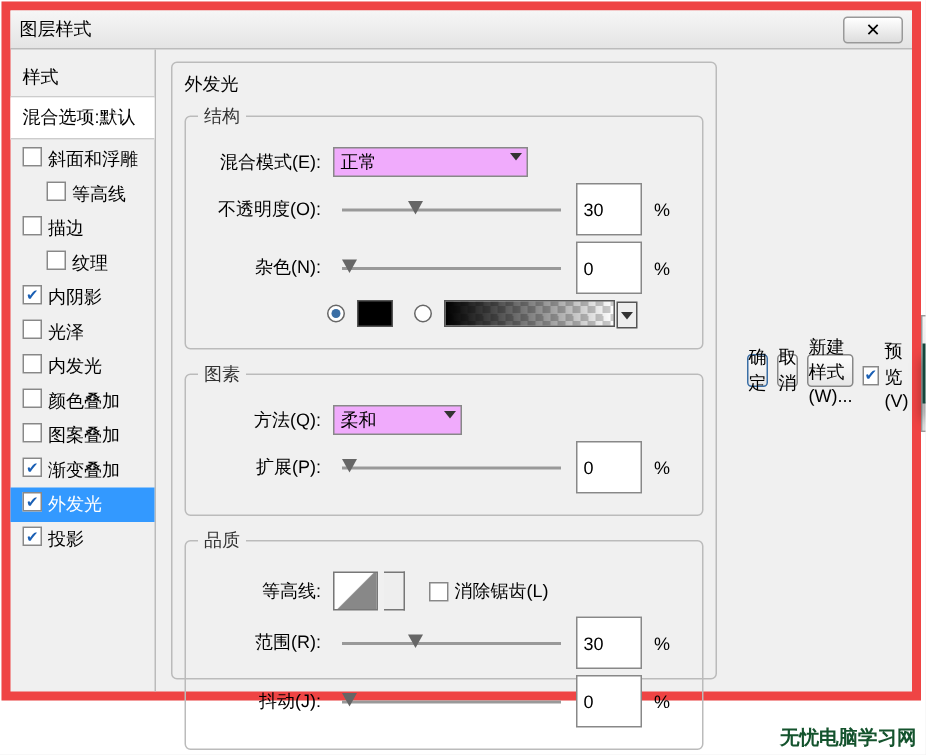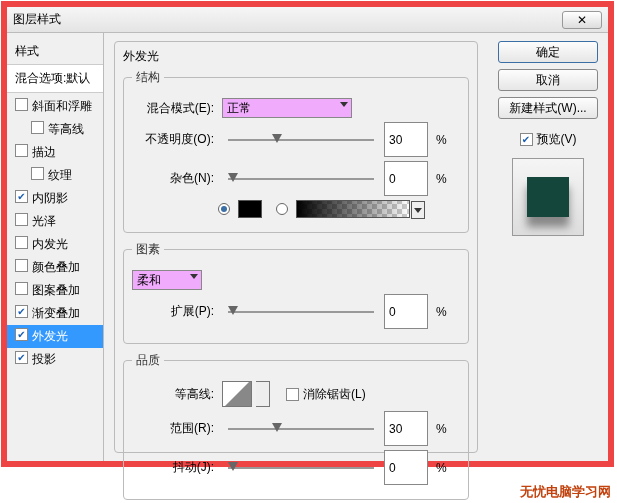--- a/index.html
+++ b/index.html
@@ -14,21 +14,21 @@
 .blend-opts{padding:5px 8px;background:#fff;border-bottom:1px solid #ccc}
 .style-list{padding-top:2px}
 .style-item{display:flex;align-items:flex-start;padding:3px 6px 3px 8px;cursor:default;gap:4px}
 .style-item.selected{background:#3399ff;color:#fff}
 .style-item.selected span{color:#fff}
 .sub{padding-left:24px}
 .chk{width:13px;height:13px;border:1px solid #888;background:#fff;display:inline-flex;align-items:center;justify-content:center;font-size:10px;color:#1a5fb4}
 .chk.checked::after{content:"✔";font-size:10px;color:#1a5fb4}
 .style-item.selected .chk.checked::after{color:#1a5fb4}
 .main-col{flex:1;padding:8px 10px;position:relative}
-.sidebar-col{width:120px;padding:8px 10px;display:flex;flex-direction:column;gap:6px;align-items:center}
+.sidebar-col{width:120px;padding:8px 10px;display:flex;flex-direction:row;gap:6px;align-items:center}
 .btn{width:100px;height:22px;border:1px solid #888;background:linear-gradient(#fdfdfd,#e6e6e6);border-radius:3px;display:flex;align-items:center;justify-content:center;cursor:default}
 .btn.primary{border:1px solid #3a6ea5}
 .preview-row{display:flex;align-items:center;gap:4px;margin-top:6px}
 .preview-box{width:72px;height:78px;border:1px solid #999;background:linear-gradient(#f5f5f5,#ddd);margin-top:4px;display:flex;align-items:center;justify-content:center}
 .preview-inner{width:42px;height:40px;background:#14463b;box-shadow:0 10px 8px rgba(0,0,0,.4)}
 fieldset{border:1px solid #bbb;border-radius:4px;padding:8px 8px 10px 8px;margin-bottom:8px}
 legend{padding:0 4px;color:#333}
 .fs-outer{border:1px solid #bbb;border-radius:4px;padding:6px 8px 8px 8px;height:100%}
 .row{display:flex;align-items:center;margin:4px 0;gap:4px}
 .lbl{width:86px;text-align:right;padding-right:4px}
@@ -41,21 +41,21 @@
 .unit{width:28px;padding-left:4px}
 .radio{width:12px;height:12px;border:1px solid #666;border-radius:50%;background:#fff;display:inline-flex;align-items:center;justify-content:center}
 .radio.checked::after{content:"";width:6px;height:6px;border-radius:50%;background:#3a6ea5}
 .swatch{width:24px;height:18px;border:1px solid #555;background:#000}
 .gradient{width:114px;height:18px;border:1px solid #555;background:linear-gradient(to right,#000,rgba(0,0,0,0)),repeating-conic-gradient(#ccc 0 25%,#fff 0 50%) 0/10px 10px;position:relative}
 .gradient .gdrop{position:absolute;right:-16px;top:0;width:14px;height:18px;border:1px solid #555;background:#eee;display:flex;align-items:center;justify-content:center}
 .gdrop::after{content:"";border-left:4px solid transparent;border-right:4px solid transparent;border-top:5px solid #333}
 .contour{width:30px;height:26px;border:1px solid #777;background:linear-gradient(135deg,#fff 49%,#888 51%)}
 .btnrow{display:flex;gap:10px;justify-content:center;margin-top:4px}
 .btn-sm{height:22px;padding:16px 10px;border:1px solid #888;background:linear-gradient(#fdfdfd,#e6e6e6);border-radius:3px;display:flex;align-items:center}
-.watermark{position:absolute;right:6px;bottom:2px;font-size:13px;color:#c2410c;font-weight:bold}
+.watermark{position:absolute;right:6px;bottom:2px;font-size:13px;color:#14532d;font-weight:bold}
 </style>
 </head>
 <body>
 
 <div class="dialog">
   <div class="titlebar">
     <span class="title">图层样式</span>
     <div class="close-btn">
         <span>✕</span>
       </div>
@@ -158,21 +158,22 @@
             <span class="radio" style="margin-left:6px"></span>
             <span class="gradient">
                 <span class="gdrop"></span>
               </span>
           </div>
         </fieldset>
 
         <fieldset>
           <legend>图素</legend>
           <div class="row">
-            <div class="select" style="width:70px">
+            <div class="lbl">方法(Q):</div>
+            <div class="select" style="width:86px">
               <span>柔和</span>
               <span class="arrow"></span>
             </div>
           </div>
           <div class="row">
             <div class="lbl">扩展(P):</div>
             <div class="slider">
                 <div class="track"></div>
                 <div class="thumb" style="left:0%"></div>
               </div>

